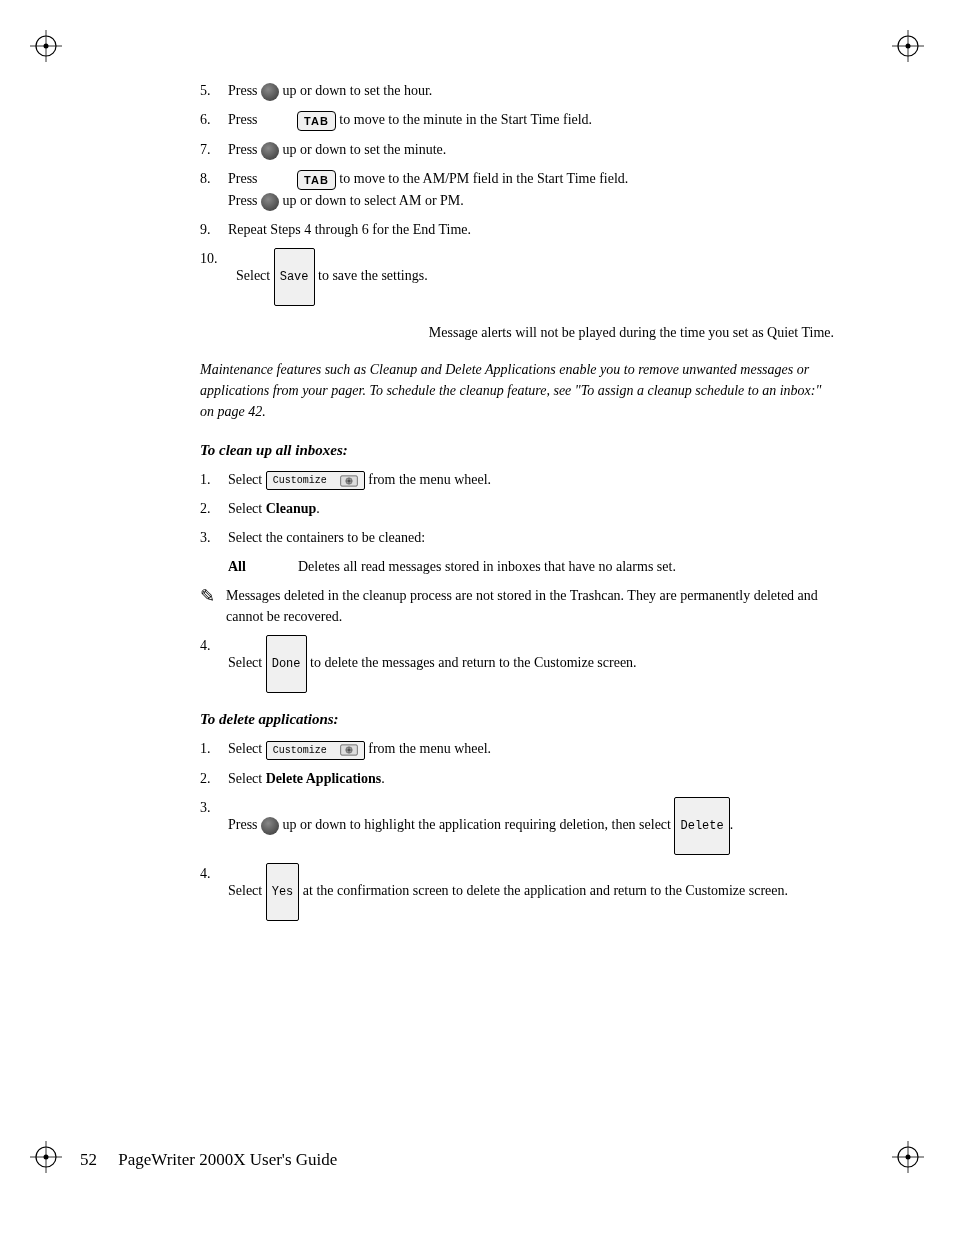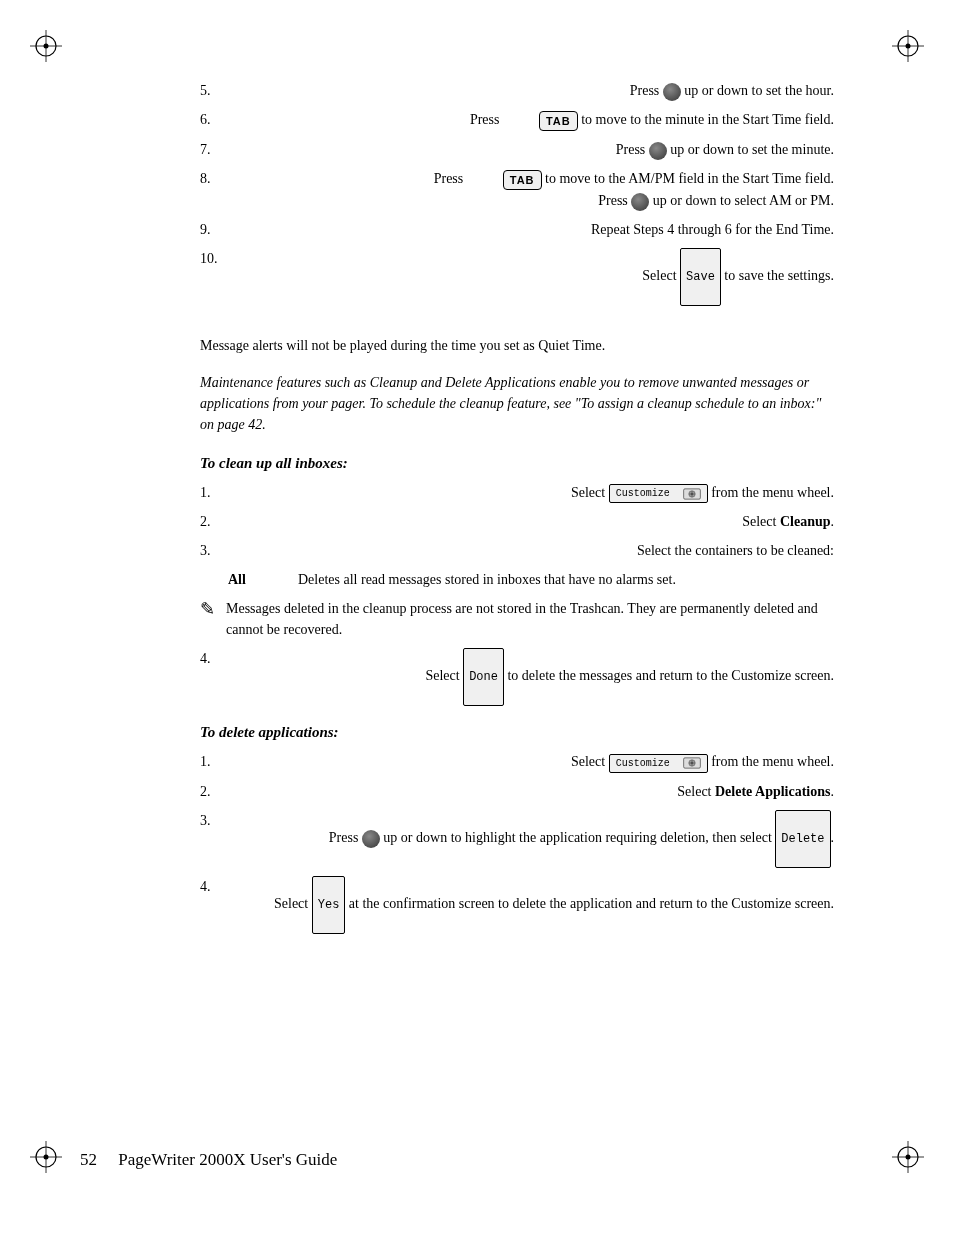--- a/index.html
+++ b/index.html
@@ -49,21 +49,20 @@
     }
 
     .step-num {
       min-width: 28px;
       font-size: 14px;
     }
 
     .step-content {
       flex: 1;
       line-height: 1.5;
-      text-align: right;
     }
 
     
     .btn-inline {
       display: inline-block;
       border: 1px solid #000;
       padding: 19px 5px;
       font-family: "Courier New", Courier, monospace;
       font-size: 12px;
       background: #f0f0f0;
@@ -274,21 +273,21 @@
 
       <div class="step-item">
         <span class="step-num" style="min-width:36px;">10.</span>
         <span class="step-content">
           Select <span class="btn-inline">Save</span> to save the settings.
         </span>
       </div>
 
     </div>
 
-    <p class="block-text" style="margin-top:29px;">
+    <p class="block-text" style="margin-top:16px;text-align:right;">
       Message alerts will not be played during the time you set as Quiet Time.
     </p>
 
     <p class="block-text maintenance-intro">
       Maintenance features such as Cleanup and Delete Applications enable you to remove unwanted messages or applications from your pager. To schedule the cleanup feature, see "To assign a cleanup schedule to an inbox:" on page 42.
     </p>
 
     <h3 class="section-title">To clean up all inboxes:</h3>
 
     <div class="ordered-steps">

